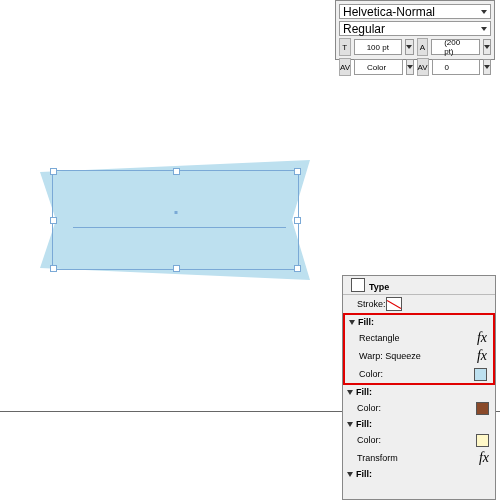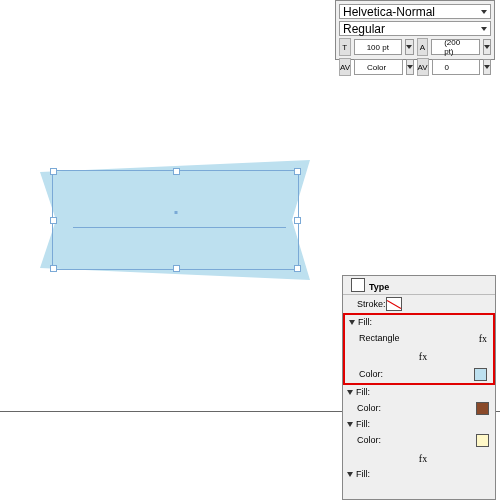--- a/index.html
+++ b/index.html
@@ -16,24 +16,24 @@
   .ribbon{position:absolute;inset:0;fill:#bde0ef;stroke:none}
   .sel-box{position:absolute;left:12px;top:10px;width:245px;height:98px;border:1px solid #7aa9d6}
   .hsq{position:absolute;width:5px;height:5px;background:#fff;border:1px solid #7aa9d6}
   .innerline{position:absolute;left:20px;right:12px;top:56px;height:1px;background:#7aa9d6}
   .ctr{position:absolute;left:50%;top:40px;width:3px;height:3px;background:#7aa9d6;transform:translateX(-50%)}
   .type-panel{position:absolute;right:4px;top:275px;width:152px;border:1px solid #888;background:#efefef;font-size:9px}
   .tp-hd{display:flex;align-items:flex-end;gap:4px;padding:2px 8px;border-bottom:1px solid #bbb}
   .tp-sw{width:12px;height:12px;border:1px solid #555;background:#fff}
   .tp-row{display:flex;align-items:center;padding:2px 6px 2px 14px;justify-content:center;height:14px}
   .lbl{flex:1}
-  .fx{font-family:serif;font-size:10px}
+  .fx{font-style:italic;font-family:serif;font-size:14px}
   .sw{width:11px;height:11px;border:1px solid #555;display:inline-block}
   .tri{display:inline-block;width:0;height:0;border-left:3px solid transparent;border-right:3px solid transparent;border-top:5px solid #333;margin-right:3px;vertical-align:middle}
-  .sect{padding:2px 4px;font-weight:normal}
+  .sect{padding:2px 4px;font-weight:bold}
   .redbox{border:2px solid #e00000}
   .strike{width:14px;height:12px;border:1px solid #555;background:#fff;position:relative;display:inline-block}
   .strike:after{content:"";position:absolute;left:-1px;right:-1px;top:50%;height:1px;background:#e00000;transform:rotate(30deg)}
   .stroke-row{display:flex;align-items:center;gap:0;padding:2px 14px}
   .bold{font-weight:bold}
 </style>
 </head>
 <body>
 
 <div class="canvas">
@@ -114,40 +114,42 @@
       <span class="strike"></span>
     </div>
 
     <div class="redbox">
       <div class="sect"><span class="tri"></span><span>Fill:</span></div>
       <div class="tp-row">
           <span class="lbl">Rectangle</span>
           <span class="fx">fx</span>
         </div>
       <div class="tp-row">
+          <span class="lbl">Warp: Squeeze</span>
           <span class="fx">fx</span>
         </div>
       <div class="tp-row">
           <span class="lbl">Color:</span>
           <span class="sw" style="background:#bde0ef"></span>
         </div>
     </div>
 
     <div class="sect"><span class="tri"></span><span>Fill:</span></div>
     <div class="tp-row">
         <span class="lbl">Color:</span>
         <span class="sw" style="background:#8a4a2a"></span>
       </div>
 
     <div class="sect"><span class="tri"></span><span>Fill:</span></div>
     <div class="tp-row">
         <span class="lbl">Color:</span>
         <span class="sw" style="background:#fff8c8"></span>
       </div>
     <div class="tp-row">
+        <span class="lbl">Transform</span>
         <span class="fx">fx</span>
       </div>
 
     <div class="sect"><span class="tri"></span><span>Fill:</span></div>
     <div class="tp-row"></div>
 
   </div>
 </div>
 
 </body></html>

